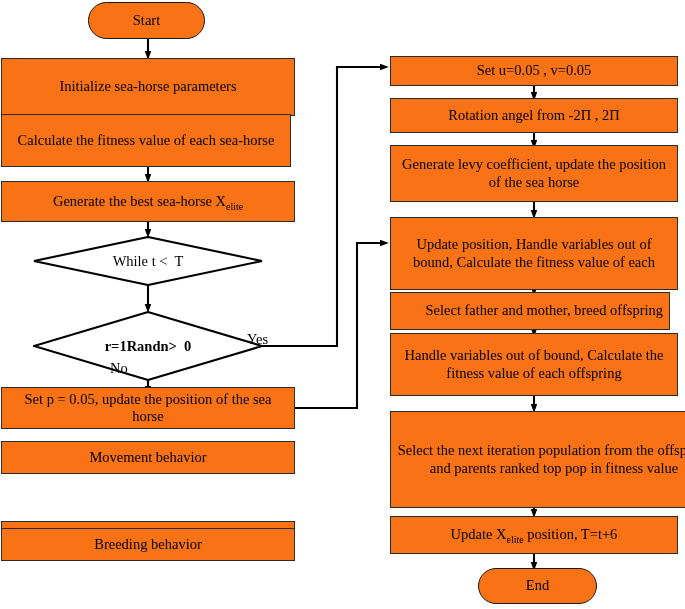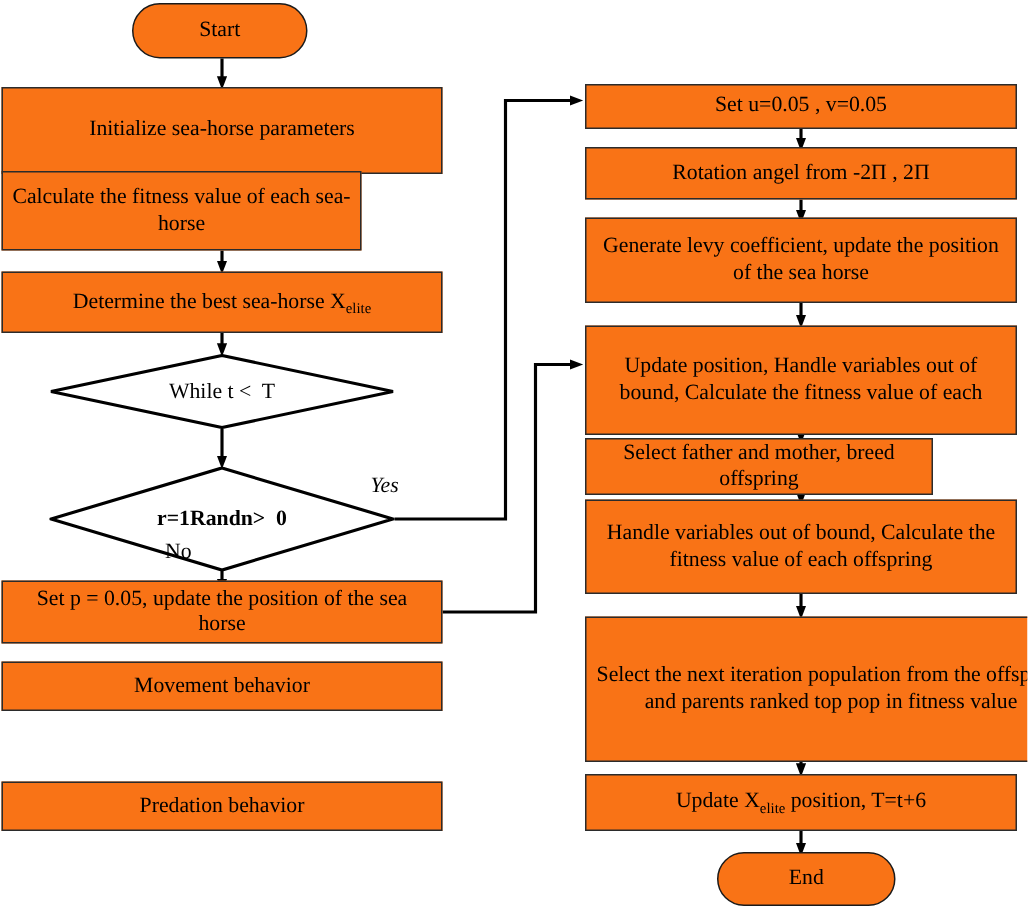--- a/index.html
+++ b/index.html
@@ -102,75 +102,78 @@
   </svg>
 
   <div class="node term" style="left:88px;top:2px;width:117px;height:37px;">
     <span>Start</span>
   </div>
 
   <div class="node proc" style="left:1px;top:58px;width:294px;height:58px;">
     <span>Initialize sea-horse parameters</span>
   </div>
 
-  <div class="node proc" style="left:1px;top:114px;width:240px;height:53px;">
+  <div class="node proc" style="left:1px;top:114px;width:290px;height:53px;">
     <span>Calculate the fitness value of each sea-horse</span>
   </div>
 
   <div class="node proc" style="left:1px;top:181px;width:294px;height:41px;">
-    <span><span>Determine the best sea-horse X</span><sub>elite</sub></span>
+    <span><span>Generate the best sea-horse X</span><sub>elite</sub></span>
   </div>
 
   <div class="dec-wrap" style="left:33px;top:236px;width:230px;height:50px;">
     <svg viewBox="0 0 230 50" width="230" height="50" aria-hidden="true">
       <polygon points="115,1 229,25 115,49 1,25" fill="#ffffff" stroke="#000" stroke-width="2.1"></polygon>
     </svg>
     <div class="dec-label">While t &lt;  T</div>
   </div>
 
   <div class="dec-wrap" style="left:33px;top:311px;width:230px;height:70px;font-weight:bold;">
     <svg viewBox="0 0 230 70" width="230" height="70" aria-hidden="true">
       <polygon points="115,1 229,35 115,69 1,35" fill="#ffffff" stroke="#000" stroke-width="2.1"></polygon>
     </svg>
     <div class="dec-label">r=1Randn&gt;  0</div>
   </div>
 
-  <div class="branch-label" style="left:247px;top:316px;font-style:italic;">Yes</div>
+  <div class="branch-label" style="left:247px;top:331px;">Yes</div>
   <div class="branch-label" style="left:110px;top:360px;">No</div>
 
   <div class="node proc" style="left:1px;top:387px;width:294px;height:42px;">
     <span>Set p = 0.05, update the position of the sea horse</span>
   </div>
 
   <div class="node proc" style="left:1px;top:441px;width:294px;height:33px;">
     <span>Movement behavior</span>
   </div>
 
   <div class="node proc" style="left:1px;top:485px;width:294px;height:33px;margin-top:36px;">
     <span>Predation behavior</span>
   </div>
 
+  <div class="node proc" style="left:1px;top:528px;width:294px;height:33px;">
+    <span>Breeding behavior</span>
+  </div>
 
   <div class="node proc" style="left:390px;top:56px;width:288px;height:30px;">
     <span>Set u=0.05 , v=0.05</span>
   </div>
 
   <div class="node proc" style="left:390px;top:98px;width:288px;height:35px;">
     <span>Rotation angel from -2Π , 2Π</span>
   </div>
 
   <div class="node proc" style="left:390px;top:145px;width:288px;height:57px;">
     <span>Generate levy coefficient, update the position of the sea horse</span>
   </div>
 
   <div class="node proc" style="left:390px;top:217px;width:288px;height:73px;">
     <span>Update position, Handle variables out of bound, Calculate the fitness value of each</span>
   </div>
 
-  <div class="node proc" style="left:390px;top:292px;width:232px;height:38px;justify-content:flex-end;">
+  <div class="node proc" style="left:390px;top:292px;width:280px;height:38px;justify-content:flex-end;">
     <span>Select father and mother, breed offspring</span>
   </div>
 
   <div class="node proc" style="left:390px;top:333px;width:288px;height:63px;">
     <span>Handle variables out of bound, Calculate the fitness value of each offspring</span>
   </div>
 
   <div class="node proc" style="left:390px;top:411px;width:328px;height:97px;">
     <span>Select the next iteration population from the offspring and parents ranked top pop in fitness value</span>
   </div>

